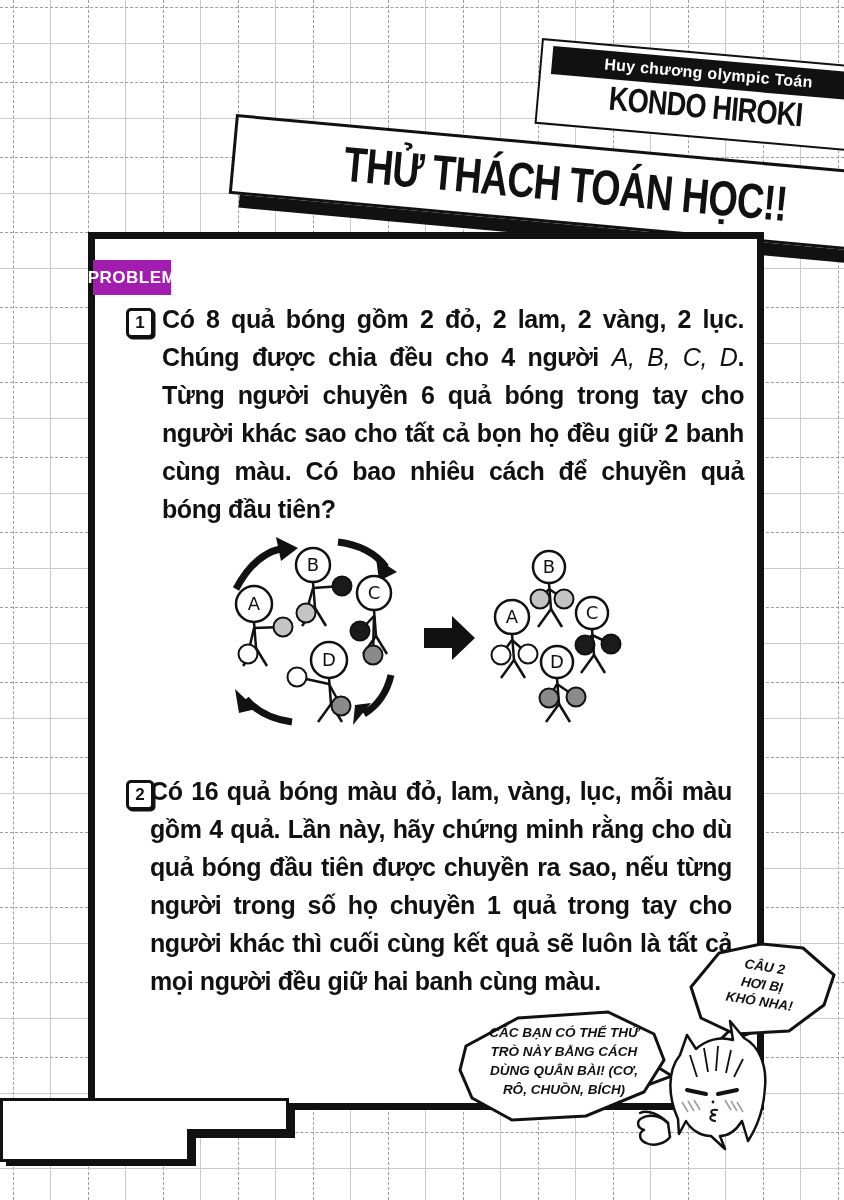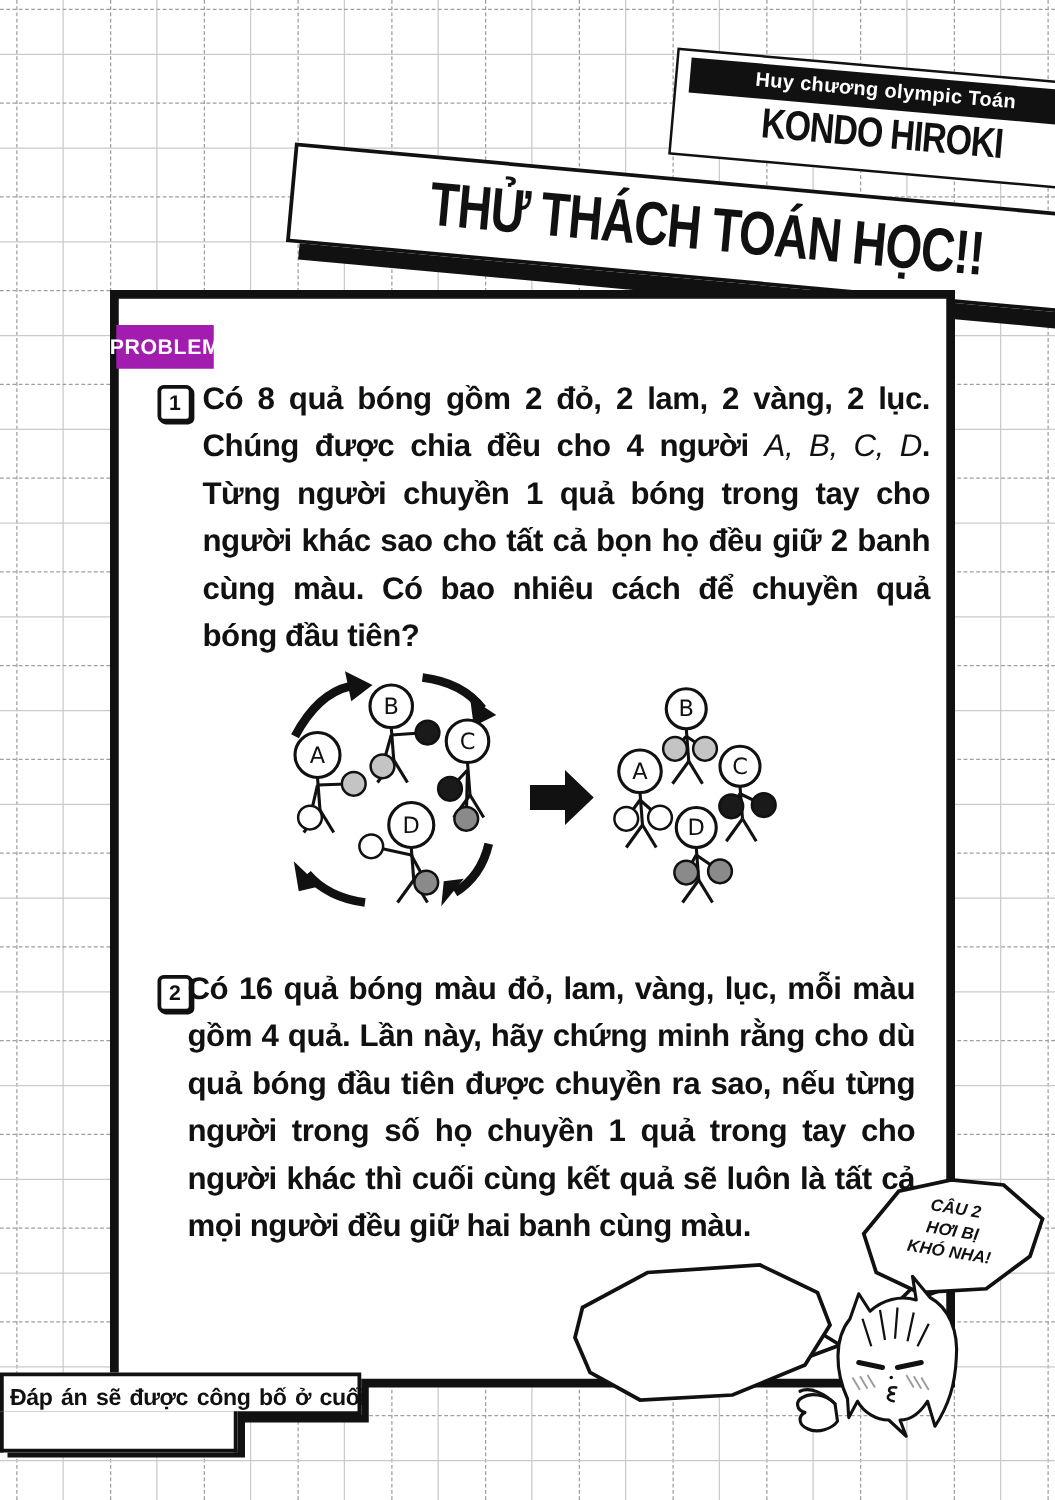--- a/index.html
+++ b/index.html
@@ -144,21 +144,21 @@
   <div id="author-name">KONDO HIROKI</div>
 </div>
 <div id="title-band">
   <div id="title-text">THỬ THÁCH TOÁN HỌC!!</div>
 </div>
 
 <div id="problem-box"></div>
 <div id="problem-label">PROBLEM</div>
 
 <div class="q-marker" id="marker-1">1</div>
-<div class="q-text" id="q1-text"><span>Có 8 quả bóng gồm 2 đỏ, 2 lam, 2 vàng, 2 lục. Chúng được chia đều cho 4 người </span><span class="names-italic">A, B, C, D</span><span>. Từng người chuyền 1 quả bóng trong tay cho người khác sao cho tất cả bọn họ đều giữ 2 banh cùng màu. Có bao nhiêu cách để chuyền quả bóng đầu tiên?</span></div>
+<div class="q-text" id="q1-text"><span>Có 8 quả bóng gồm 2 đỏ, 2 lam, 2 vàng, 2 lục. Chúng được chia đều cho 4 người </span><span class="names-italic">A, B, C, D</span><span>. Từng người chuyền 6 quả bóng trong tay cho người khác sao cho tất cả bọn họ đều giữ 2 banh cùng màu. Có bao nhiêu cách để chuyền quả bóng đầu tiên?</span></div>
 
 <svg id="illustration" width="600" height="235" viewBox="0 0 600 235">
     <path d="M96,62 Q114,28 140,22" fill="none" stroke="#111" stroke-width="7"></path>
     <polygon points="136,10 158,21 141,34" fill="#111"></polygon>
     <path d="M198,15 Q230,19 246,40" fill="none" stroke="#111" stroke-width="7"></path>
     <polygon points="236,31 257,45 239,54" fill="#111"></polygon>
     <path d="M251,148 Q245,174 224,187" fill="none" stroke="#111" stroke-width="7"></path>
     <polygon points="231,176 213,198 215,178" fill="#111"></polygon>
     <path d="M152,195 Q122,191 106,172" fill="none" stroke="#111" stroke-width="7"></path>
     <polygon points="116,182 95,162 99,186" fill="#111"></polygon>
@@ -255,41 +255,46 @@
 
 <div class="q-marker" id="marker-2">2</div>
 <div class="q-text" id="q2-text"><span>Có 16 quả bóng màu đỏ, lam, vàng, lục, mỗi màu gồm 4 quả. Lần này, hãy chứng minh rằng cho dù quả bóng đầu tiên được chuyền ra sao, nếu từng người trong số họ chuyền 1 quả trong tay cho người khác thì cuối cùng kết quả sẽ luôn là tất cả mọi người đều giữ hai banh cùng màu.</span></div>
 
 <div id="answer-note">
   <div class="note-shadow" id="note-shadow-a"></div>
   <div class="note-shadow" id="note-shadow-b"></div>
   <div id="note-white-a"></div>
   <div id="note-white-b"></div>
   <div id="note-text">
-    <span style="display:block">Đáp án sẽ được công bố ở cuối</span>
   </div>
 </div>
 
 <div class="bubble" id="bubble-1">
   <svg width="156" height="108" viewBox="0 0 156 108">
     <polygon points="48,86 28,106 76,88" fill="#fff" stroke="#111" stroke-width="3"></polygon>
     <polygon points="6,46 34,12 76,3 118,7 149,34 139,64 104,90 50,93 16,77" fill="#fff" stroke="#111" stroke-width="3"></polygon>
   </svg>
   <div class="bubble-text">
     <span>CÂU 2</span>
     <span>HƠI BỊ</span>
     <span>KHÓ NHA!</span>
   </div>
 </div>
 
 <div class="bubble" id="bubble-2">
   <svg width="218" height="120" viewBox="0 0 218 120">
     <polygon points="190,52 216,68 184,80" fill="#fff" stroke="#111" stroke-width="3"></polygon>
     <polygon points="10,38 62,10 152,4 198,26 208,52 188,84 130,108 56,112 16,90 4,62" fill="#fff" stroke="#111" stroke-width="3"></polygon>
   </svg>
+  <div class="bubble-text">
+    <span>CÁC BẠN CÓ THỂ THỬ</span>
+    <span>TRÒ NÀY BẰNG CÁCH</span>
+    <span>DÙNG QUÂN BÀI! (CƠ,</span>
+    <span>RÔ, CHUỒN, BÍCH)</span>
+  </div>
 </div>
 
 <svg id="character" width="150" height="148" viewBox="0 0 150 148">
   <g>
     <path d="M40,122 C36,128 24,132 16,128 C9,125 8,118 14,115 C7,113 6,106 12,103 C18,99 30,100 38,108 Z" fill="#fff" stroke="#111" stroke-width="2.5" stroke-linejoin="round"></path>
     <path d="M38,108 C30,100 18,94 10,98" fill="none" stroke="#111" stroke-width="2.5" stroke-linecap="round"></path>
   </g>
   <g>
     <path d="M48,104 C38,82 37,56 50,40 L57,20 L66,34 C76,25 90,21 103,25 L100,6 L114,23
              C129,31 137,50 135,72 C134,93 129,109 118,126 L112,106

